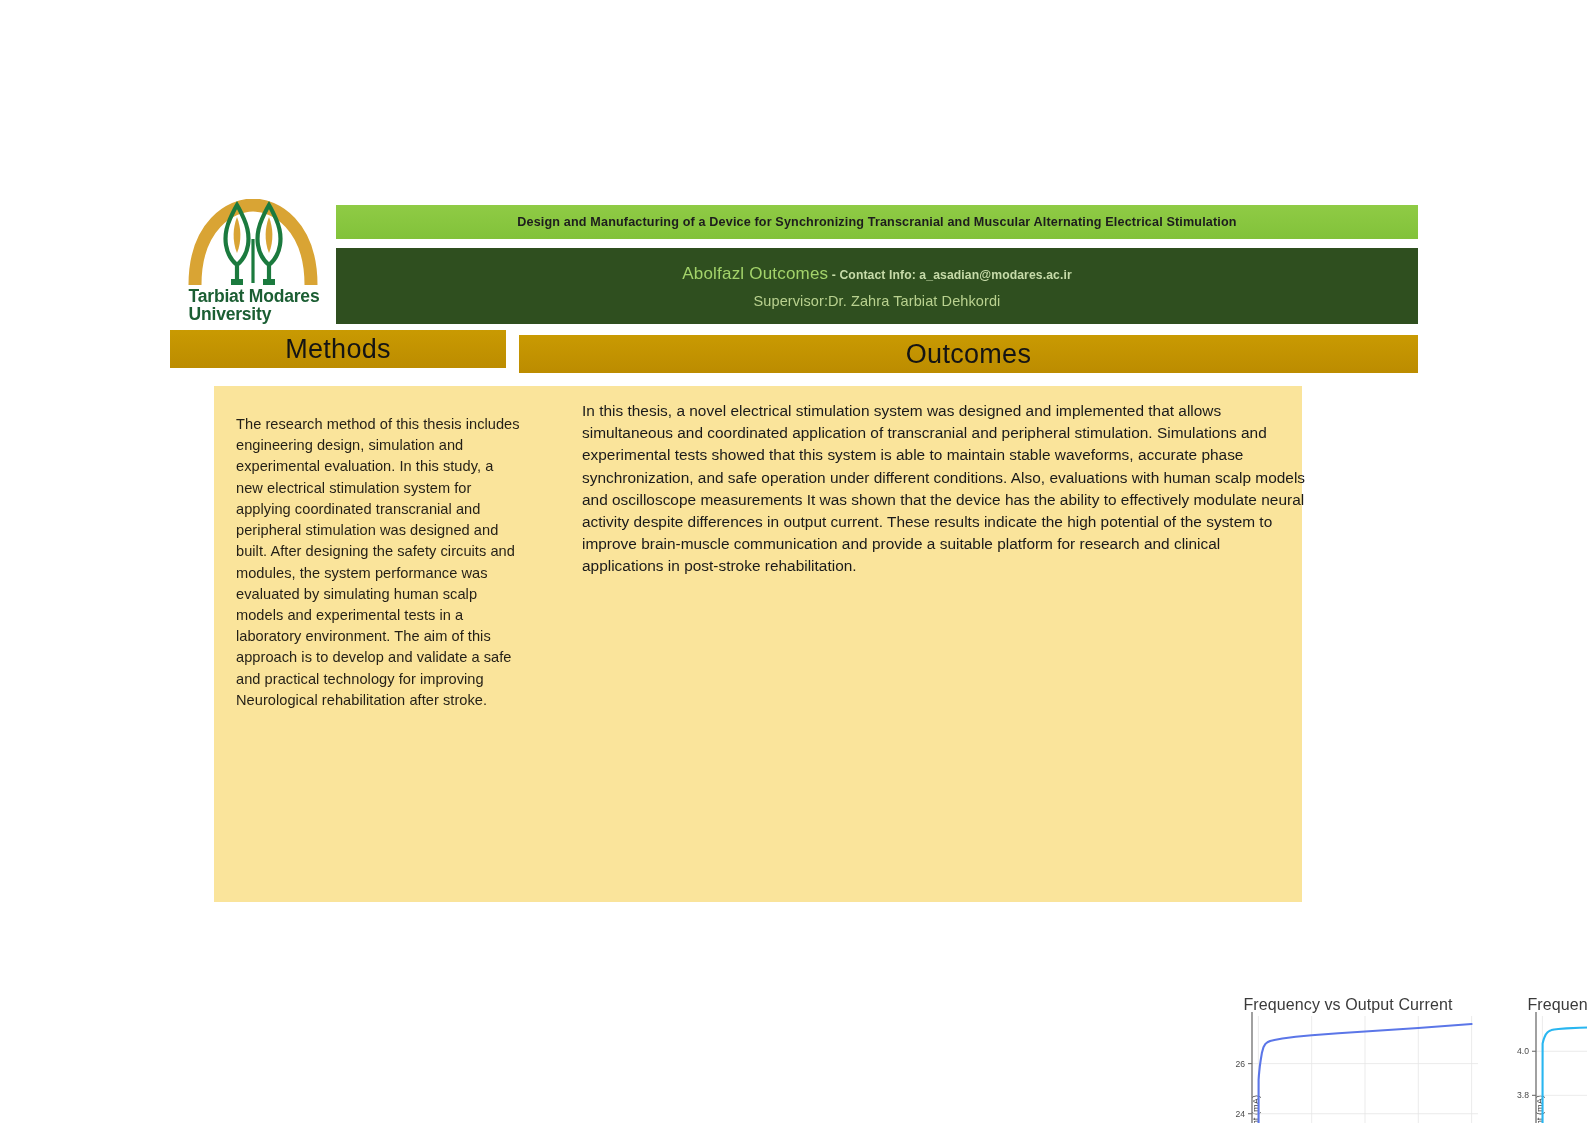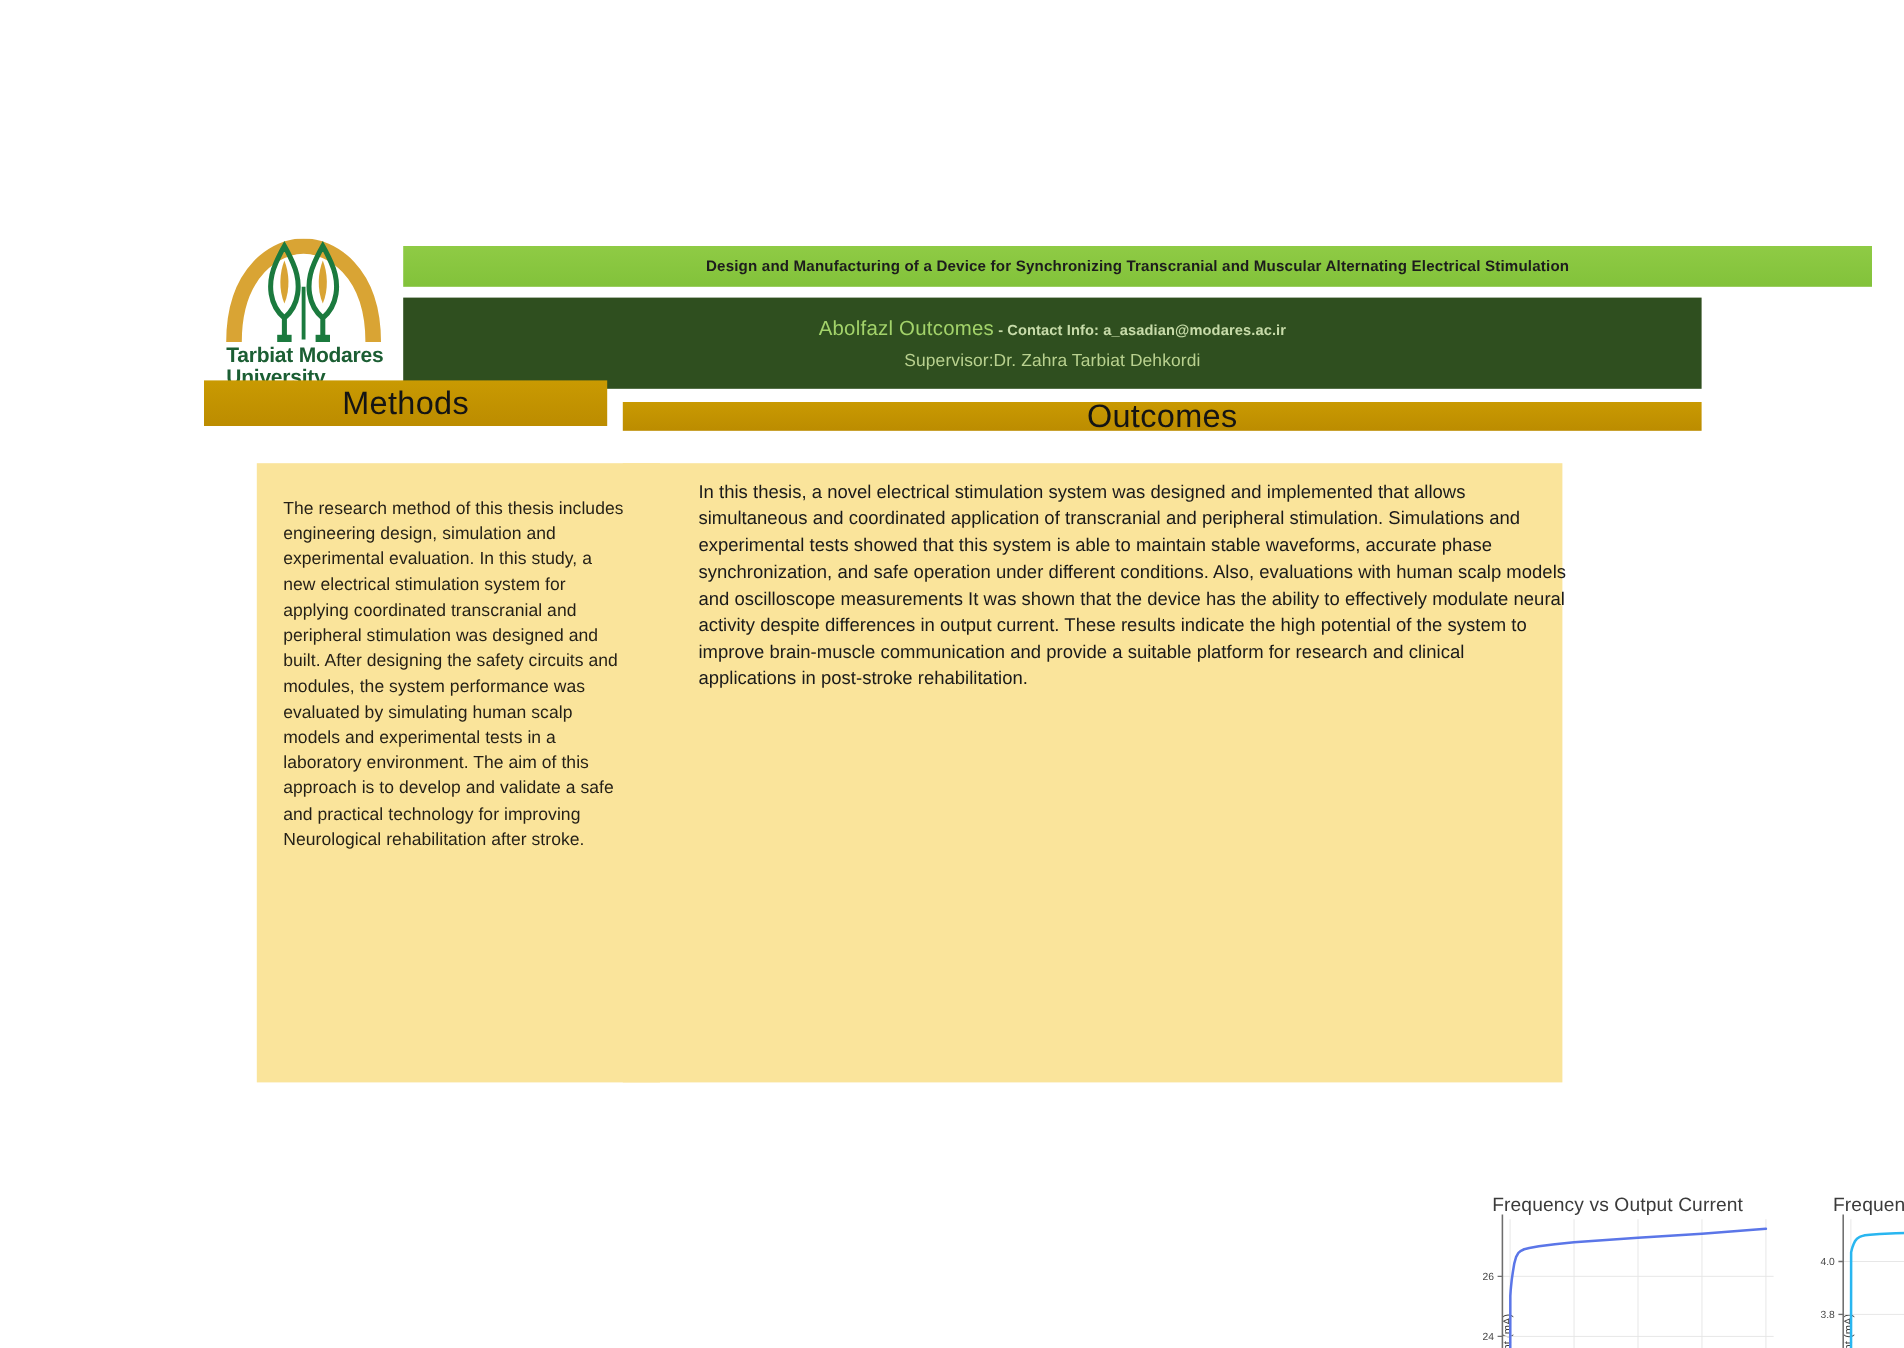--- a/index.html
+++ b/index.html
@@ -38,21 +38,21 @@
     color: #1b5e33;
     font-weight: bold;
     font-size: 17.5px;
     letter-spacing: -0.2px;
     margin-top: 1px;
   }
 
   #title-bar {
     position: absolute;
     left: 336px; top: 205px;
-    width: 1224px; height: 34px;
+    width: 1082px; height: 34px;
     background: #8cc63f;
     background: linear-gradient(180deg,#8fcb45 0%, #82c23a 100%);
     display: flex;
     align-items: center;
     justify-content: center;
   }
   #title-bar .title-text {
     color: #1d1d1d;
     font-size: 12.6px;
     font-weight: bold;
@@ -98,22 +98,22 @@
     background: linear-gradient(180deg,#c99a02 0%, #bc8c00 100%);
     display: flex;
     align-items: center;
     justify-content: center;
   }
   .section-bar .section-label {
     color: #141414;
     font-size: 27px;
     letter-spacing: 0.3px;
   }
-  #methods-bar { left: 170px; top: 317px; width: 336px; height: 38px; }
-  #outcomes-bar { left: 519px; top: 335px; width: 899px; height: 24px; }
+  #methods-bar { left: 170px; top: 330px; width: 336px; height: 38px; }
+  #outcomes-bar { left: 519px; top: 335px; width: 899px; height: 38px; }
 
   
   .panel {
     position: absolute;
     background: #fae49b;
   }
   #methods-panel { left: 170px; top: 386px; width: 336px; height: 516px; margin-left: 44px; }
   #outcomes-panel { left: 519px; top: 386px; width: 783px; height: 516px; }
 
   #methods-body {

